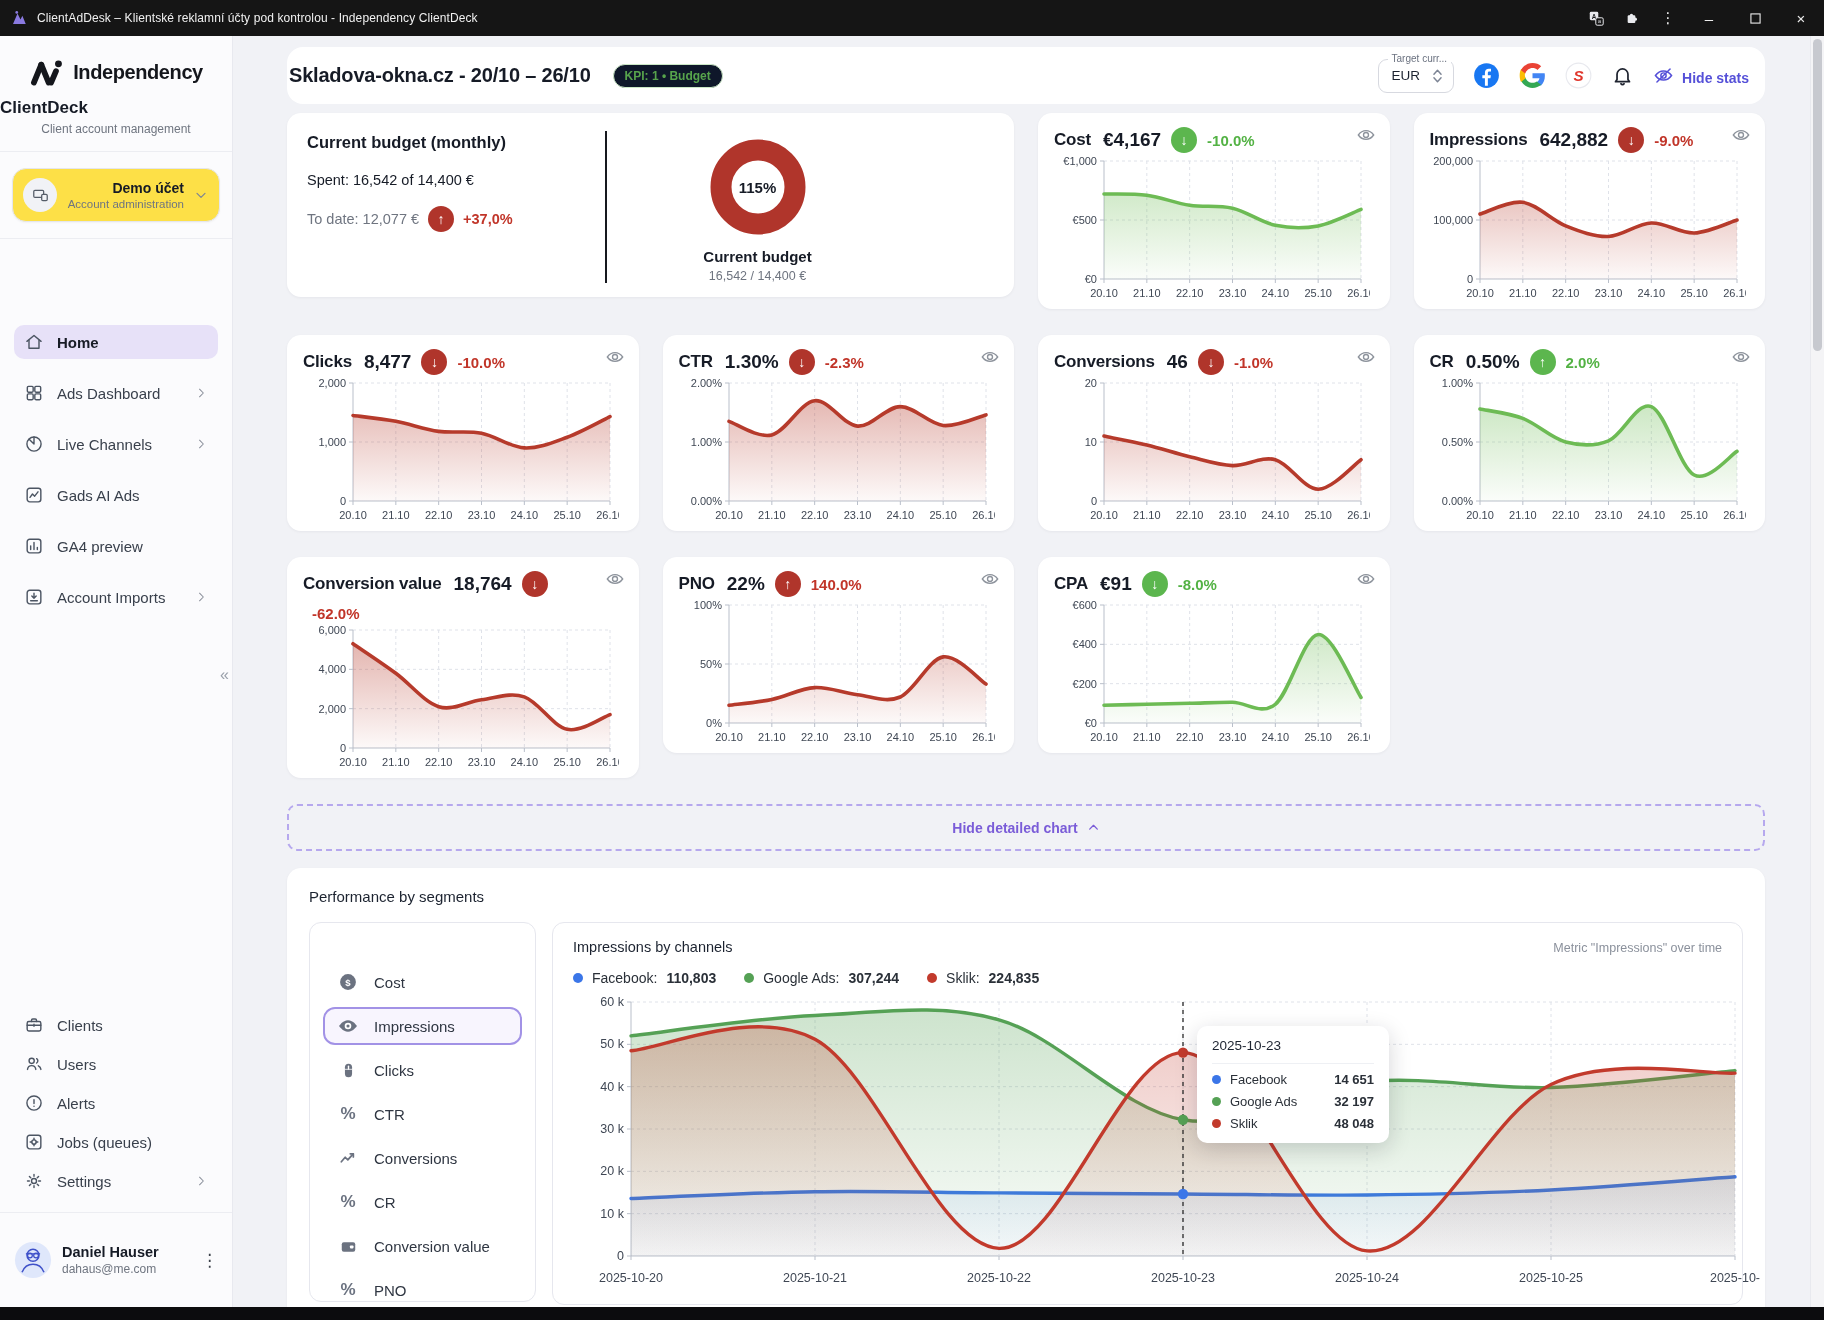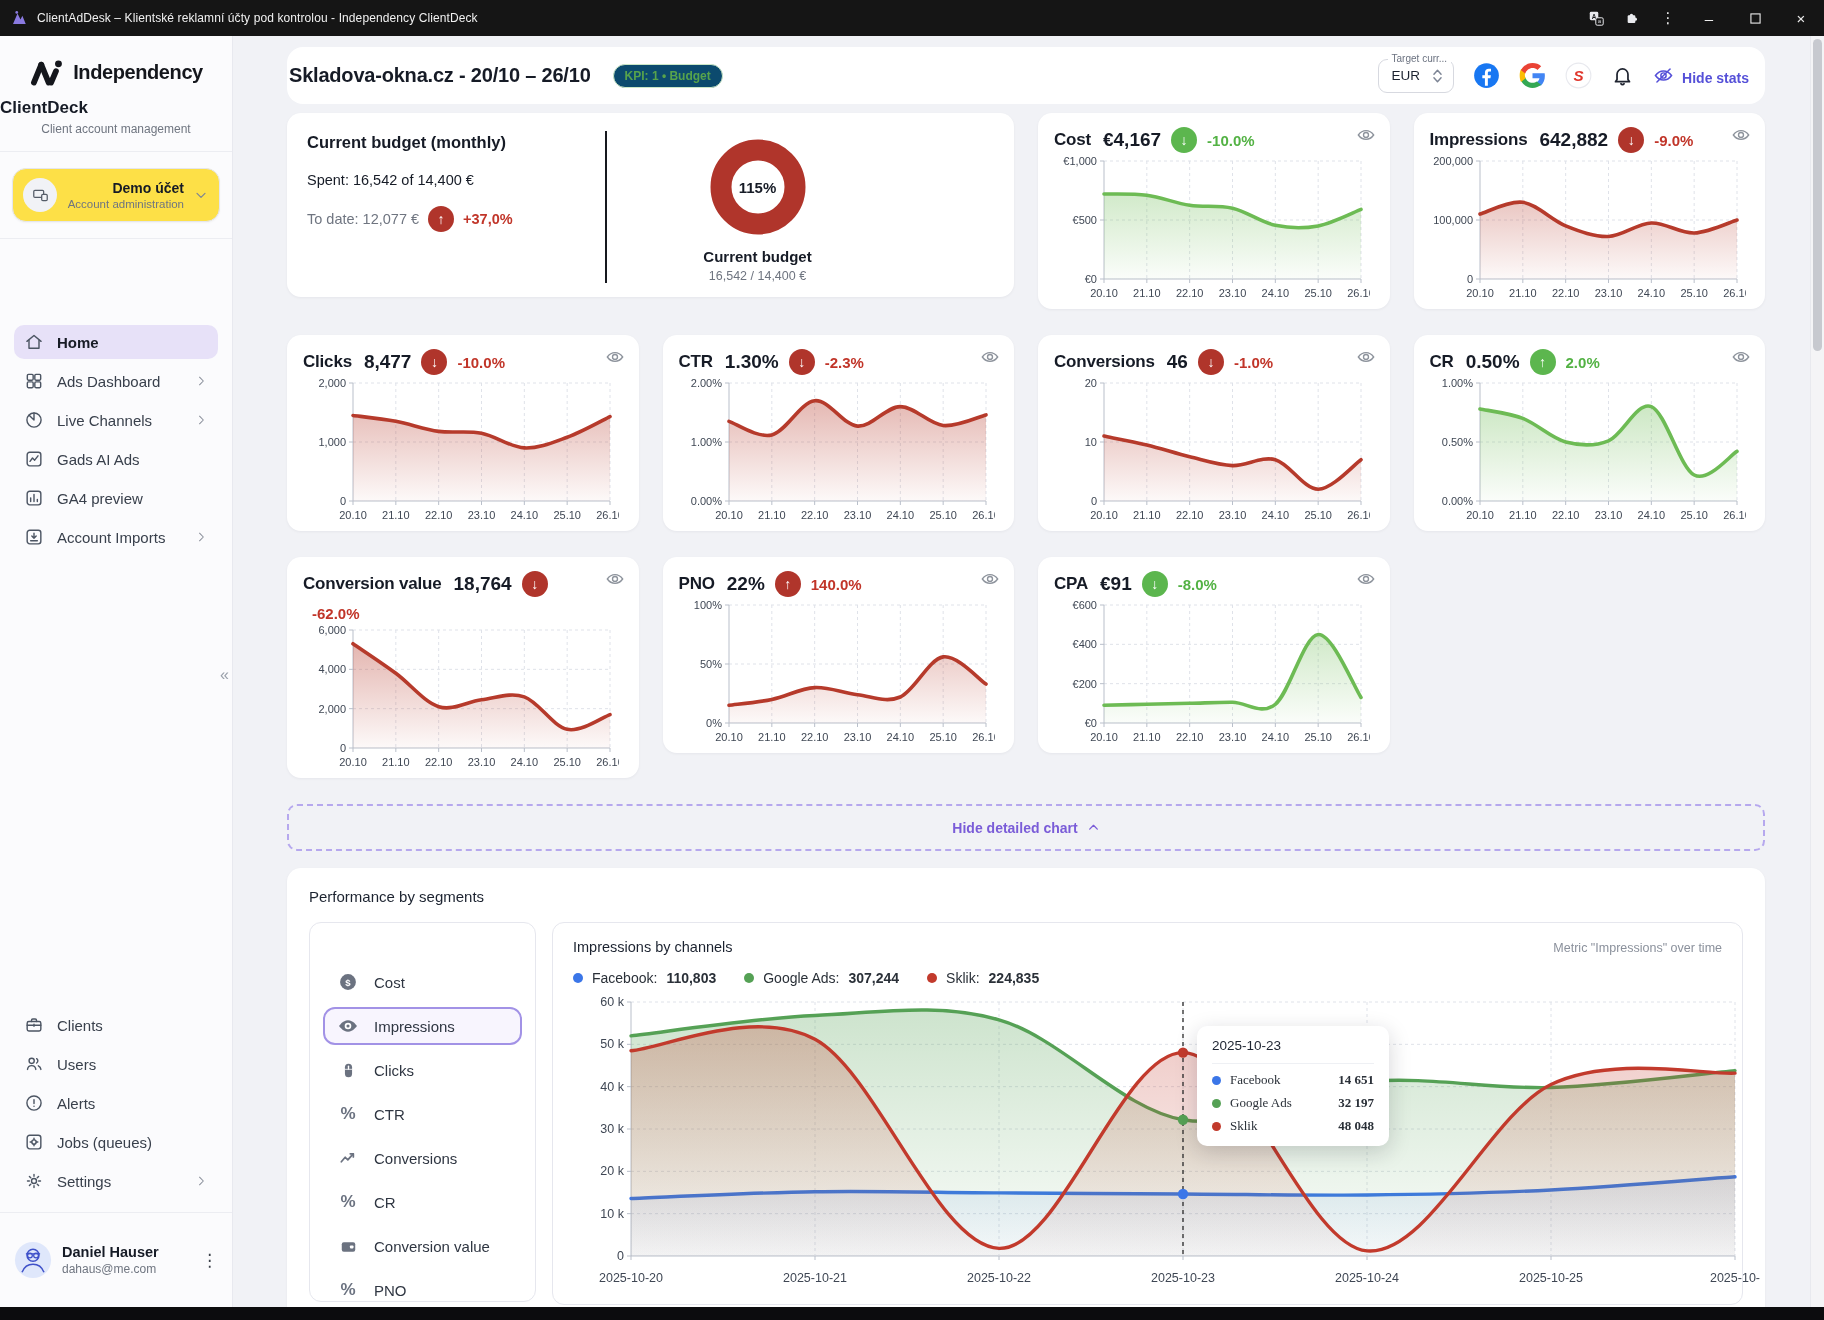--- a/index.html
+++ b/index.html
@@ -30,38 +30,38 @@
   .brand-name { font-size:20px; font-weight:bold; letter-spacing:-0.4px; color:#14161c; }
   .product { text-align:left; font-size:17px; font-weight:bold; margin-top:12px; }
   .tagline { text-align:center; font-size:12px; color:#6f7580; margin-top:4px; padding-bottom:15px; border-bottom:1px solid #ecedf2; }
   .account { margin:16px 12px; background:#fde047; border:1px solid #e5e6ec; border-radius:14px; padding:9px 10px; display:flex; align-items:center; gap:9px; box-shadow:0 1px 2px rgba(20,24,40,.04); }
   .account-icon { width:34px; height:34px; border-radius:50%; background:#f1f2f6; display:flex; align-items:center; justify-content:center; color:#555c68; flex-shrink:0; }
   .account-text { flex:1; text-align:right; min-width:0; }
   .account-name { font-size:14px; font-weight:bold; }
   .account-role { font-size:11.5px; color:#6f7580; margin-top:2px; }
   .account-chevron { color:#7c8494; flex-shrink:0; }
   .side-div { border-top:1px solid #ecedf2; margin:0 0; }
-  .nav { margin:86px 14px 0; display:flex; flex-direction:column; gap:5px; }
+  .nav { margin:86px 14px 0; display:flex; flex-direction:column; gap:17px; }
   .nav-bottom { margin:auto 14px 14px; display:flex; flex-direction:column; gap:5px; }
   .nav-item { display:flex; align-items:center; gap:13px; padding:7px 10px; border-radius:10px; font-size:15px; color:#39404c; }
   .nav-item.active { background:#e7e1f8; color:#181c26; font-weight:bold; }
   .nav-icon { width:20px; height:20px; color:#4c5563; display:flex; align-items:center; justify-content:center; flex-shrink:0; }
   .nav-chevron { margin-left:auto; color:#8a8f9a; display:flex; }
   .collapse { position:absolute; right:3px; top:630px; color:#9aa0ab; font-size:16px; }
   .side-foot { border-top:1px solid #ecedf2; padding:28px 14px; display:flex; align-items:center; gap:10px; }
   .foot-text { min-width:0; }
   .foot-name { font-size:14.5px; font-weight:bold; }
   .foot-email { font-size:12px; color:#6f7580; margin-top:2px; }
   .kebab { margin-left:auto; color:#3a4049; font-size:17px; letter-spacing:0; }
 
   
   .main { flex:1; padding:11px 59px 0 54px; overflow:hidden; position:relative; min-width:0; }
   .header-panel { background:#fff; border-radius:16px; height:57px; display:flex; align-items:center; padding:0 16px 0 2px; }
   .page-title { font-size:20px; font-weight:bold; letter-spacing:-0.2px; }
-  .kpi-pill { margin-left:22px; background:#0c4a6e; border:1px solid #cbe7c6; color:#57a34c; font-size:12px; font-weight:bold; padding:4px 11px; border-radius:20px; }
+  .kpi-pill { margin-left:22px; background:#0f172a; border:1px solid #cbe7c6; color:#57a34c; font-size:12px; font-weight:bold; padding:4px 11px; border-radius:20px; }
   .hp-right { margin-left:auto; display:flex; align-items:center; gap:19px; }
   .currency { position:relative; border:1px solid #d7d9e0; border-radius:9px; padding:8px 10px 8px 13px; display:flex; align-items:center; gap:12px; min-width:74px; }
   .currency-label { position:absolute; top:-7px; left:9px; background:#fff; font-size:10px; color:#6b7280; padding:0 4px; white-space:nowrap; }
   .currency-value { font-size:13.5px; color:#1c2330; }
   .chan-ico { width:27px; height:27px; }
   .bell { color:#1f2430; }
   .hide-stats { display:flex; align-items:flex-end; gap:8px; color:#5550d8; font-size:14px; font-weight:bold; }
 
   
   .kpi-grid { margin-top:9px; display:grid; grid-template-columns:repeat(4,1fr); gap:26px 24px; align-items:start; }
@@ -107,21 +107,21 @@
   .cp-head { display:flex; align-items:baseline; }
   .cp-title { font-size:14.5px; color:#1c2330; }
   .cp-note { margin-left:auto; font-size:12.5px; color:#8b919c; }
   .legend { display:flex; gap:28px; margin-top:15px; align-items:center; }
   .lg-item { display:flex; align-items:center; gap:9px; font-size:14px; color:#2a3038; }
   .lg-dot { width:10px; height:10px; border-radius:50%; }
   .lg-val { font-weight:bold; }
   .plot-wrap { position:relative; margin-top:6px; }
   .tooltip { position:absolute; width:192px; background:#fff; border-radius:10px; box-shadow:0 6px 22px rgba(20,24,40,.18); padding:12px 15px; }
   .tt-date { font-size:13.5px; color:#1c2330; padding-bottom:10px; border-bottom:1px solid #eef0f4; margin-bottom:8px; }
-  .tt-row { display:flex; align-items:center; gap:9px; font-size:13px; margin-top:7px; color:#2a3038;font-family:Liberation Serif, serif; }
+  .tt-row { display:flex; align-items:center; gap:9px; font-size:13px; margin-top:7px; color:#2a3038; }
   .tt-dot { width:9px; height:9px; border-radius:50%; flex-shrink:0; }
   .tt-val { margin-left:auto; font-weight:bold; }
 
   
   .scrollbar { position:absolute; top:36px; right:0; width:14px; height:1271px; background:#f4f4f6; border-left:1px solid #e8e9ee; }
   .scroll-thumb { position:absolute; top:3px; left:2px; width:9px; height:312px; background:#c7c9cf; border-radius:6px; }
   .bottom-strip { position:absolute; left:0; bottom:0; width:1824px; height:13px; background:#0c0c0e; }
 </style>
 </head>
 <body>

